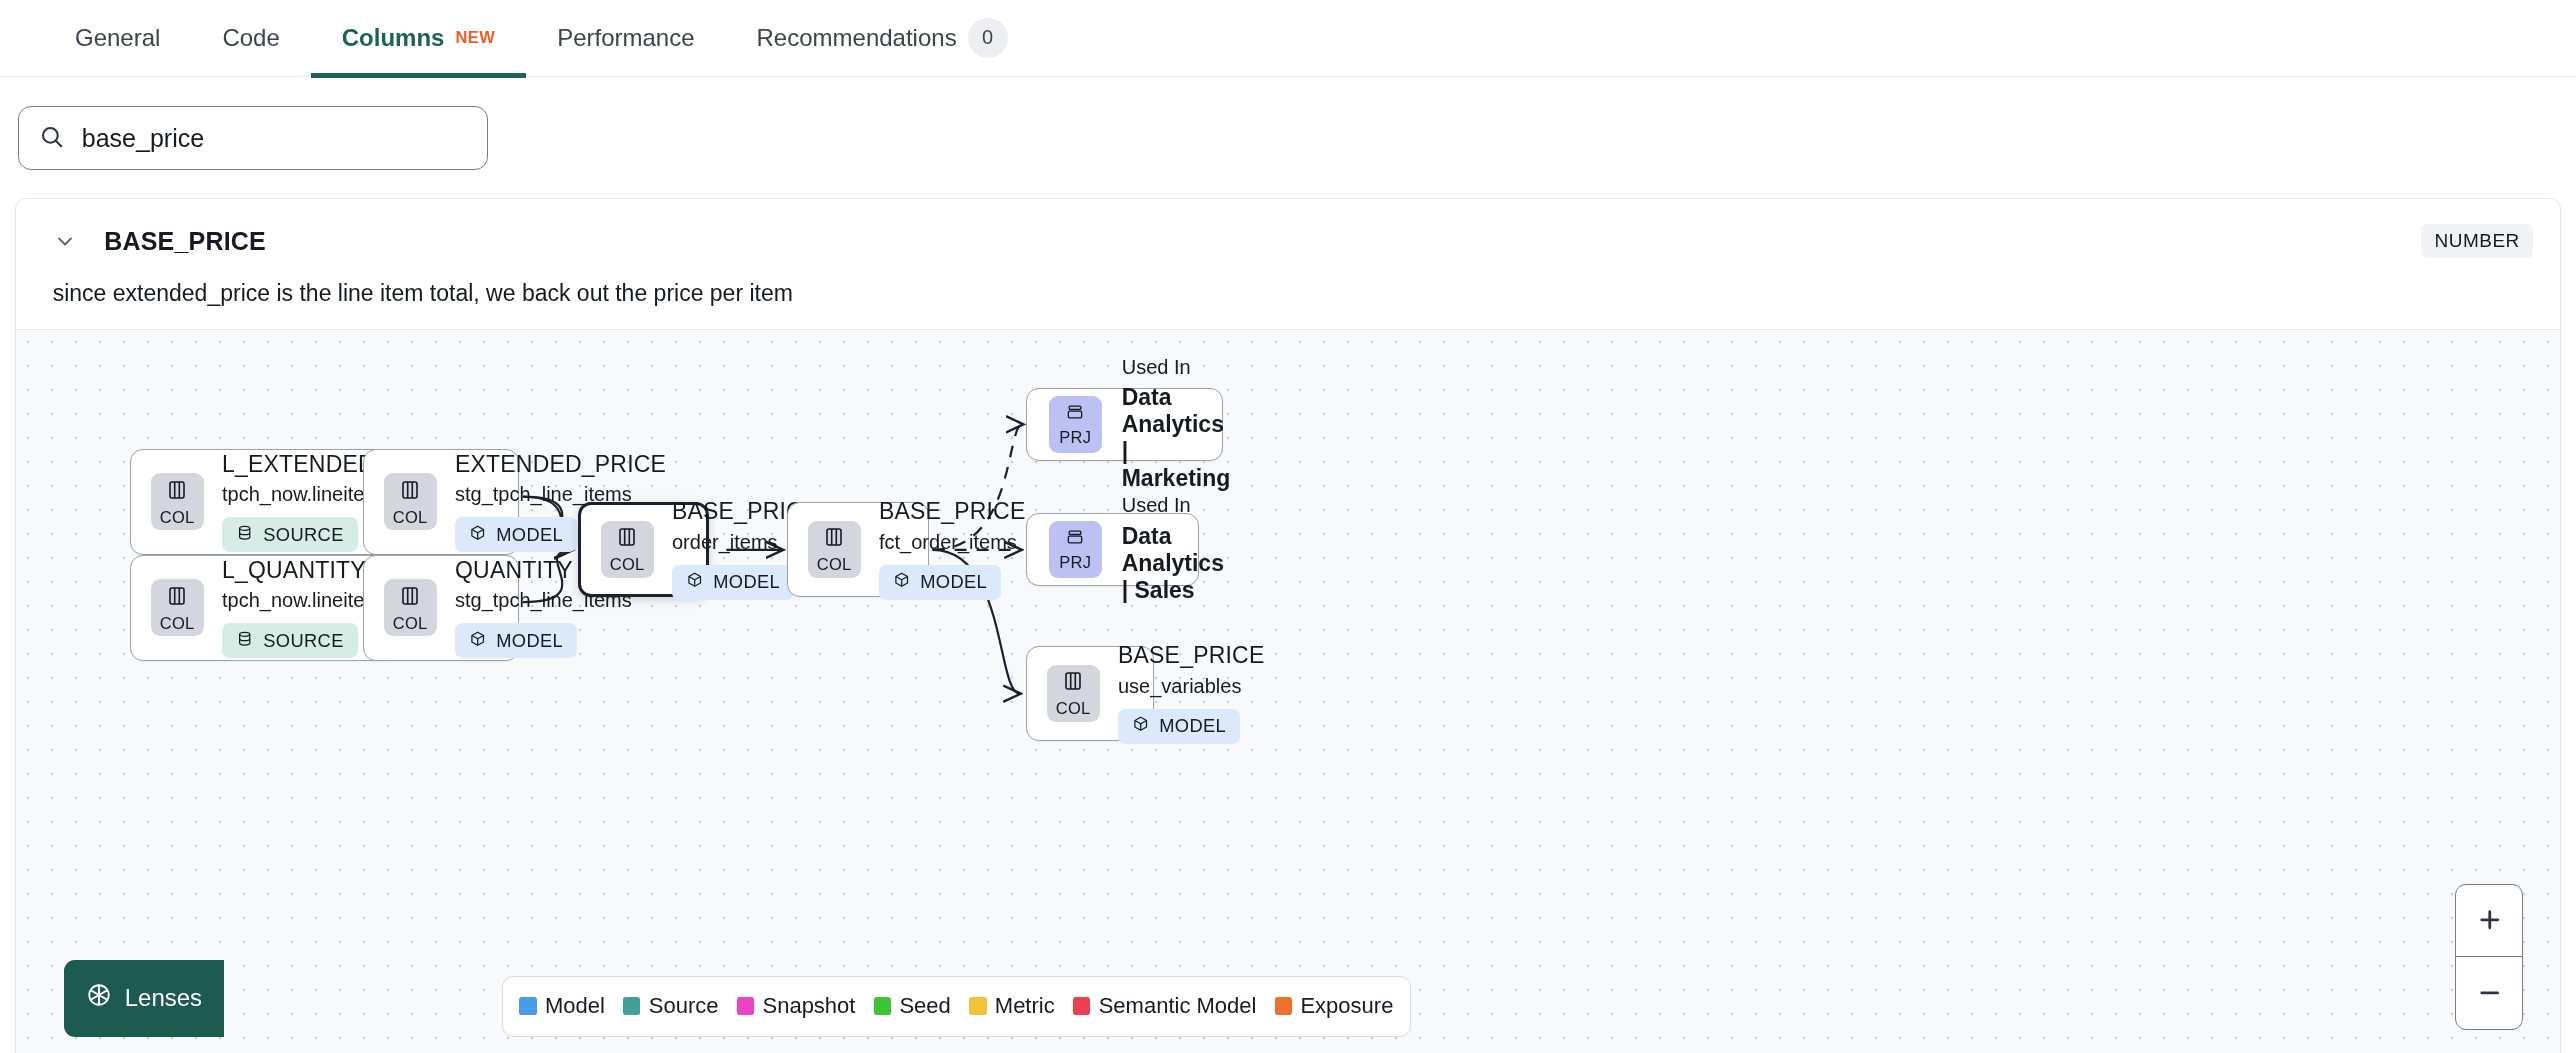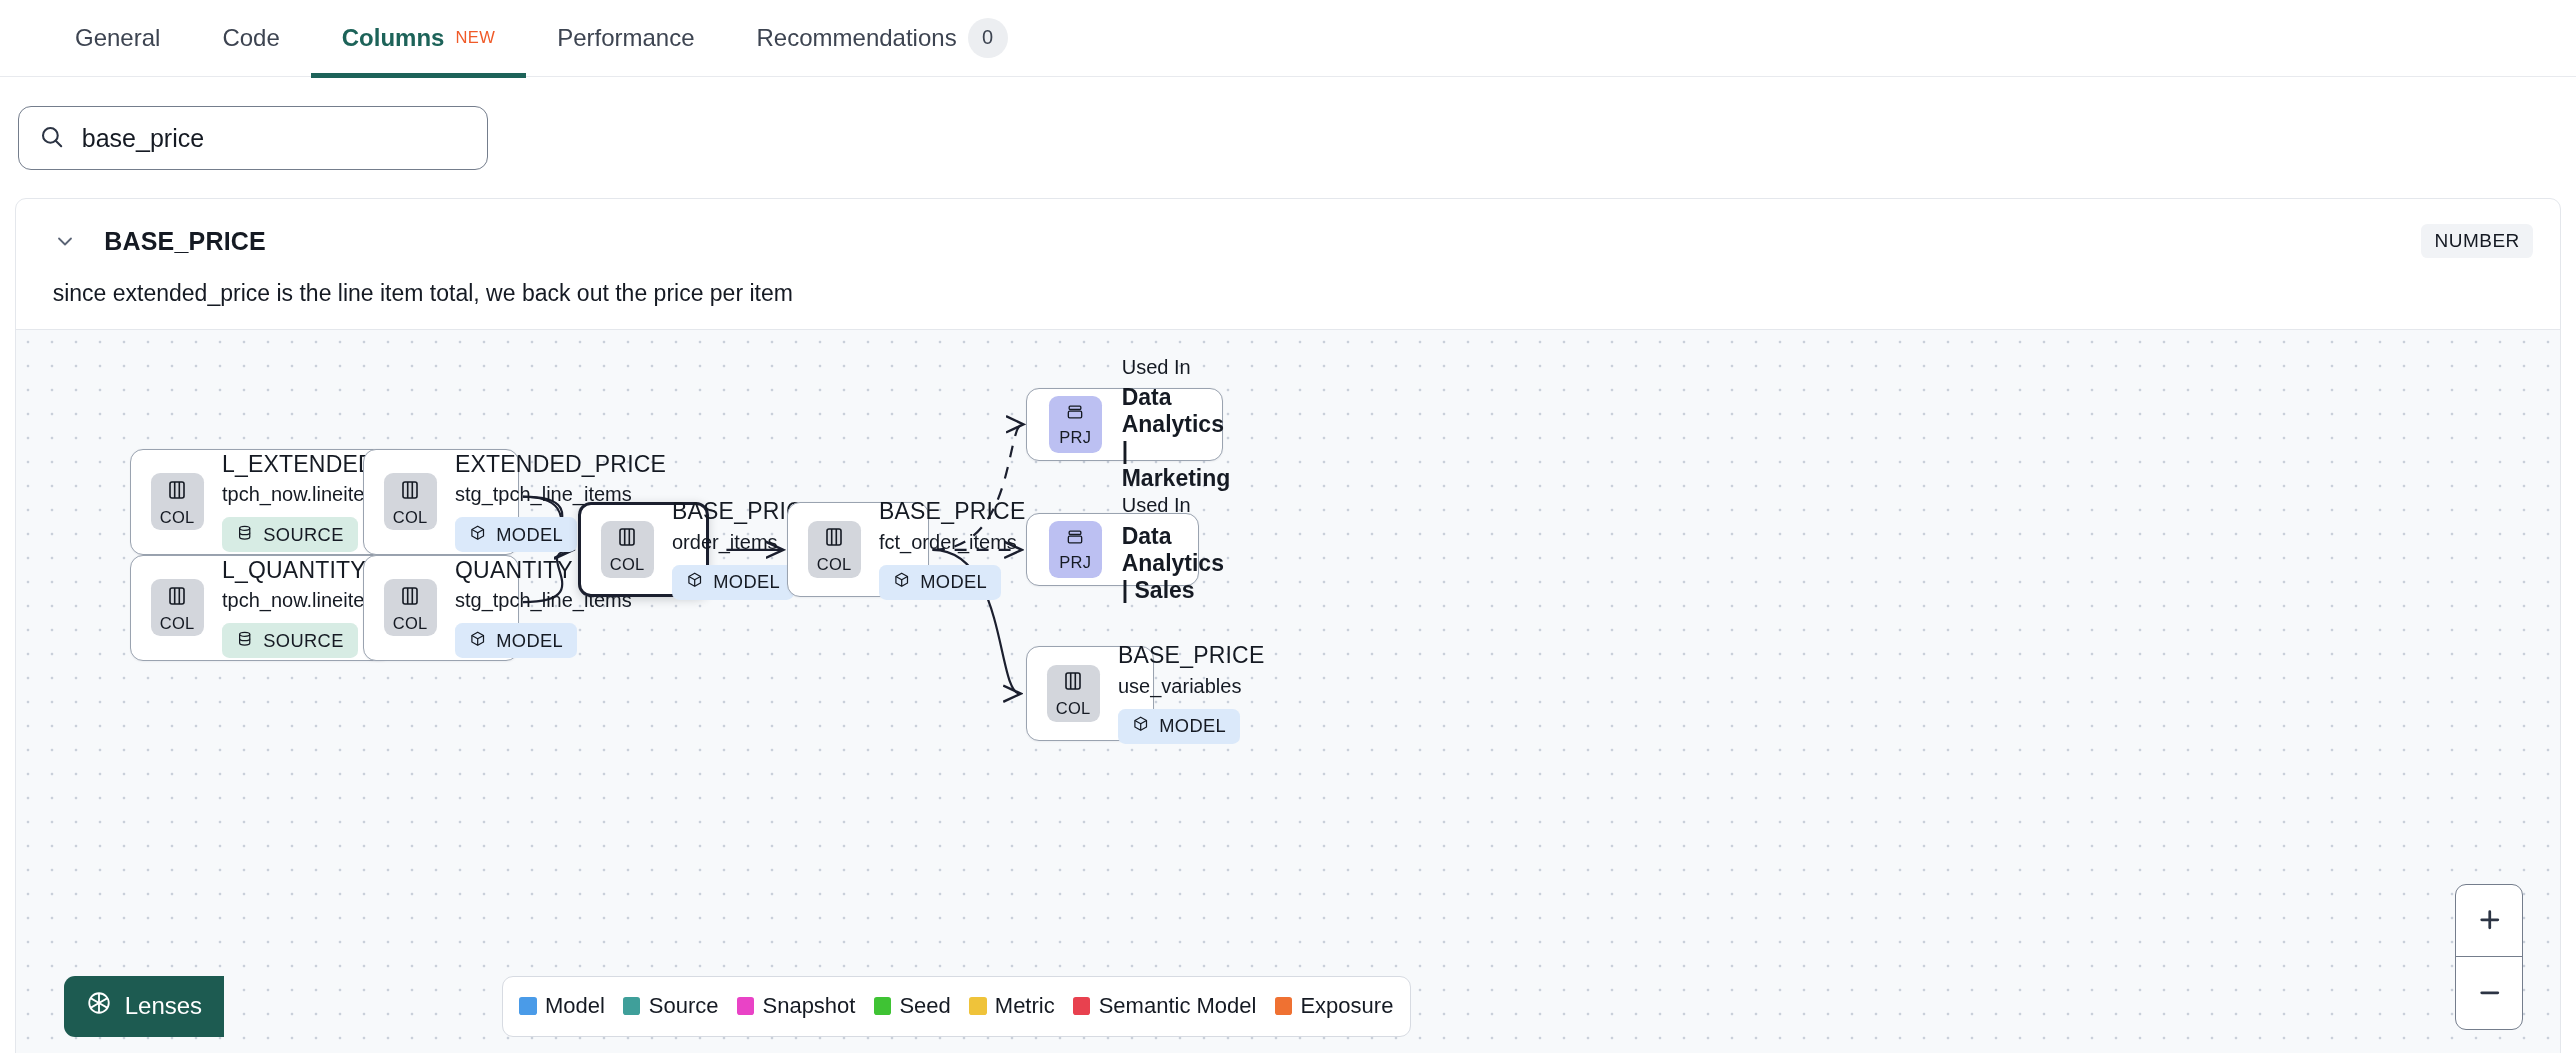--- a/index.html
+++ b/index.html
@@ -35,21 +35,21 @@
   .tab.active { color: #1d6359; font-weight: 600; }
   .tab.active::after {
     content: "";
     position: absolute;
     left: 0; right: 0; bottom: -1.8px;
     height: 4.6px;
     background: #1d6359;
   }
   .tab .new-badge {
     font-size: 16.5px;
-    font-weight: 400;
+    font-weight: 700;
     color: #f05a28;
     letter-spacing: 0.4px;
   }
   .tab .count-pill {
     display: inline-flex;
     align-items: center;
     justify-content: center;
     min-width: 40px;
     height: 40px;
     padding: 0 13px;
@@ -252,21 +252,21 @@
   
   .bottom-left {
     position: absolute;
     left: 48px; bottom: 35px;
     display: flex;
     align-items: center;
   }
   .lenses-btn {
     background: #1d5b51;
     color: #fff;
-    height: 61px;
+    height: 77px;
     display: flex;
     align-items: center;
     gap: 13px;
     padding: 0 22px;
     border-radius: 11px 0 0 11px;
     font-size: 24px;
     cursor: pointer;
   }
   .rel-btn {
     background: #fff;

